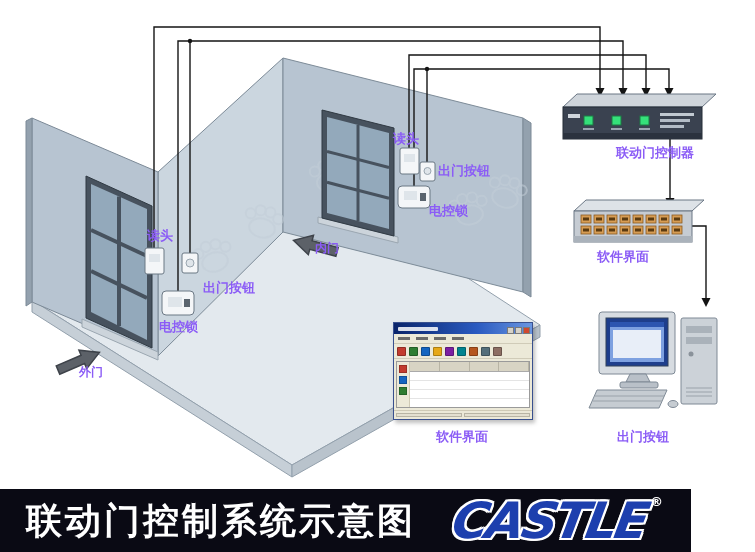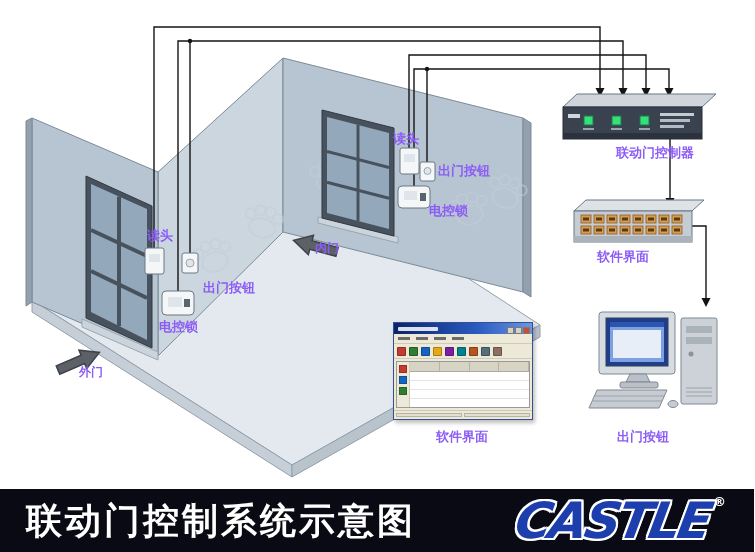--- a/index.html
+++ b/index.html
@@ -33,21 +33,21 @@
   .sw-rail i{width:8px;height:8px;border:1px solid rgba(0,0,0,.2);box-sizing:border-box;}
   .sw-list{flex:1;display:flex;flex-direction:column;}
   .sw-head{height:9px;flex:0 0 9px;background:#d8d4c4;border-bottom:1px solid #aaa;display:flex;}
   .sw-head i{flex:1;border-right:1px solid #b8b4a4;}
   .sw-row{height:8px;flex:0 0 8px;border-bottom:1px solid #e4e4e4;}
   .sw-status{height:8px;flex:0 0 8px;background:#ece9d8;border-top:1px solid #cfcab6;
       display:flex;gap:2px;padding:0 2px;align-items:center;}
   .sw-status i{flex:1;height:4px;border:1px solid #b8b4a4;background:#e4e0d0;box-sizing:border-box;}
 
   
-  .footer{position:absolute;left:0;top:489px;width:754px;height:63px;background:#0a0a14;}
+  .footer{position:absolute;left:0;top:489px;width:691px;height:63px;background:#0a0a14;}
   .footer-title{position:absolute;left:26px;top:50%;transform:translateY(-50%);
       font:700 36px/1 "DejaVu Sans","Liberation Sans",sans-serif;color:#ffffff;letter-spacing:3px;}
   .logo{position:absolute;right:44px;top:7px;}
   .logo-text{display:inline-block;font:700 50px/1 "DejaVu Sans","Liberation Sans",sans-serif;
       font-style:italic;color:#1d3fae;transform:skewX(-10deg);letter-spacing:-3px;
       text-shadow:-2px 0 0 #fff,2px 0 0 #fff,0 -2px 0 #fff,0 2px 0 #fff,
                   -2px -2px 0 #fff,2px 2px 0 #fff,-2px 2px 0 #fff,2px -2px 0 #fff;}
   .logo-reg{position:absolute;right:-16px;top:-2px;color:#ffffff;
       font:700 13px "DejaVu Sans",sans-serif;}
 </style>

